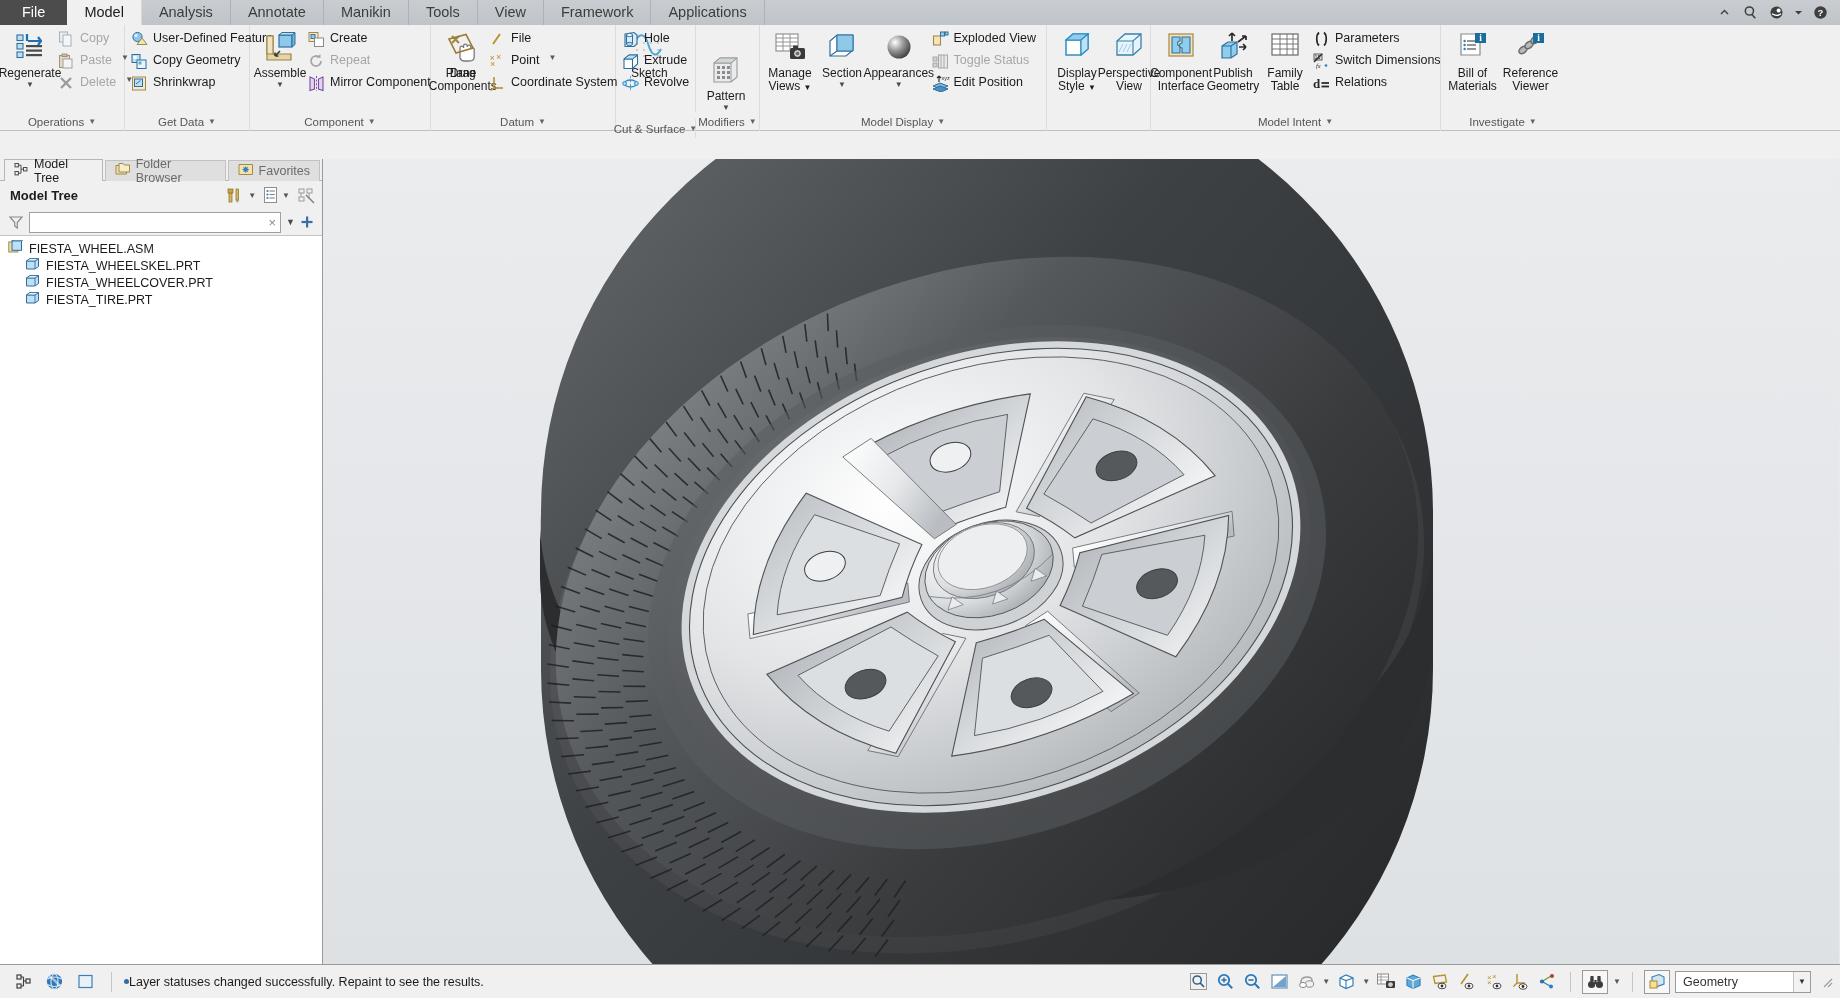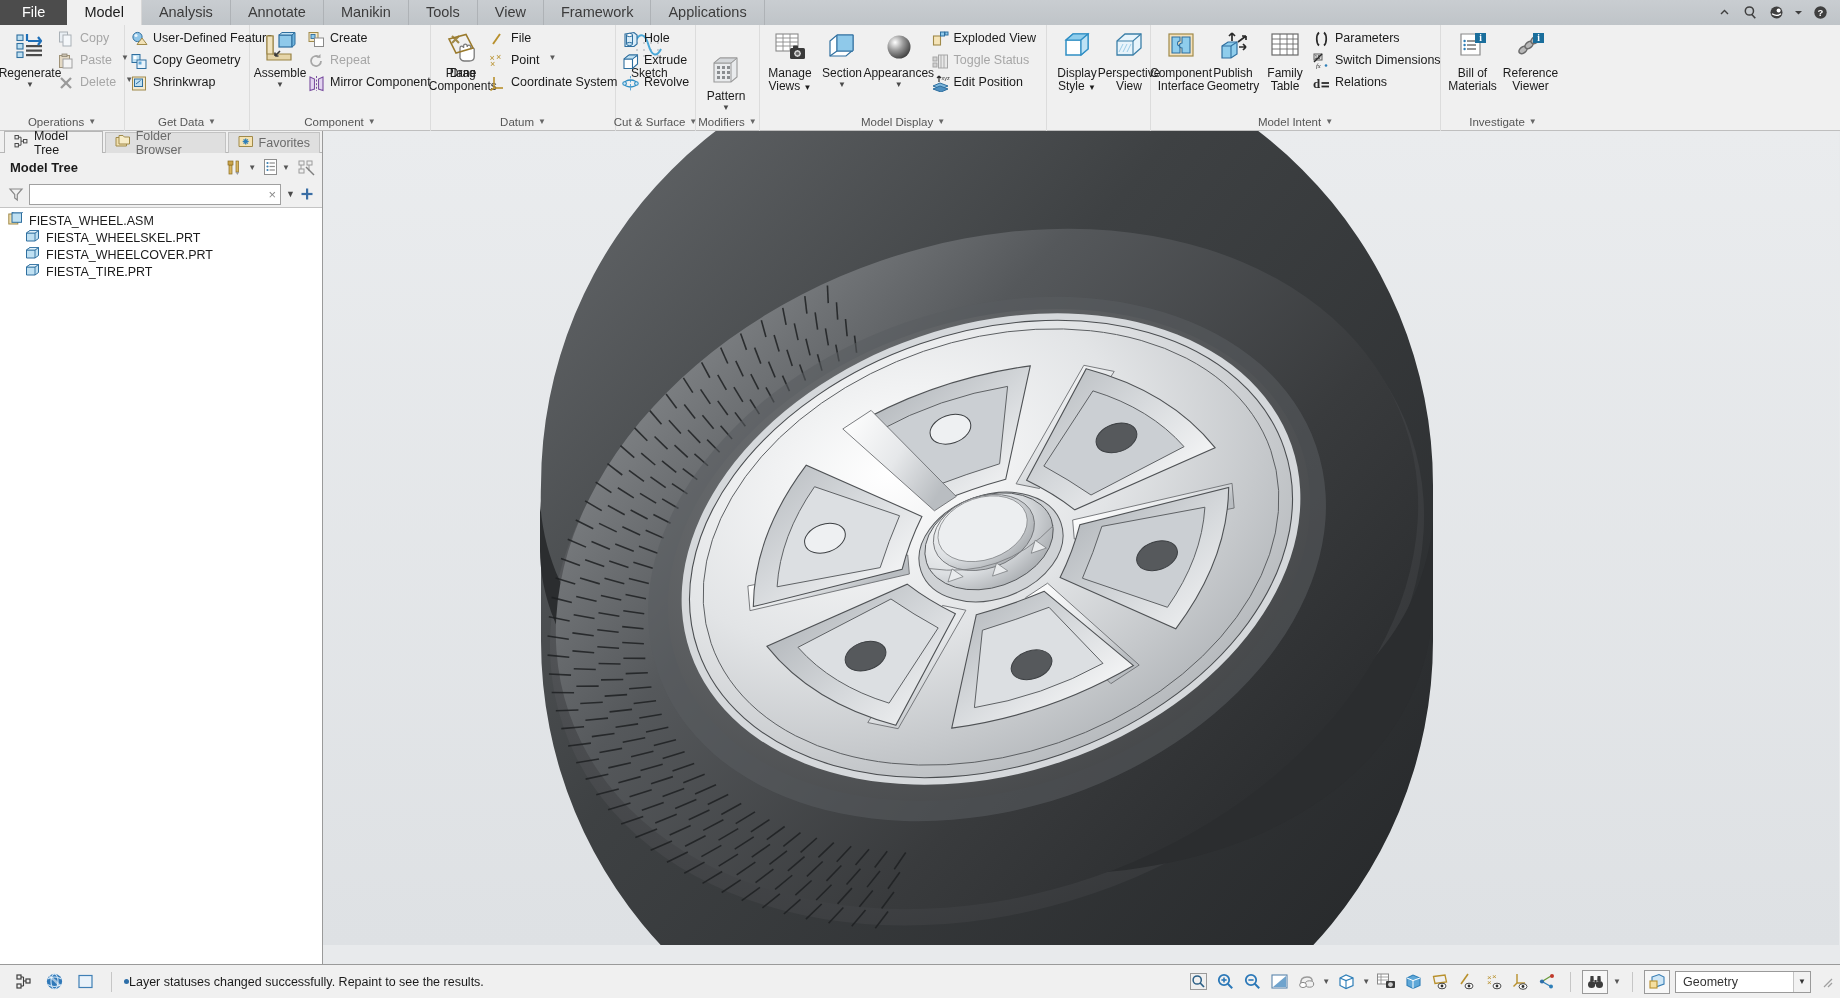--- a/index.html
+++ b/index.html
@@ -120,21 +120,21 @@
     color: #1b1b1b;
   }
   .smallbtn.disabled { color: #a6a6a6; }
   .smallbtn .ddc { font-size: 8px; color: #5a5a5a; margin-left: 3px; }
 
   .icn { flex: none; display: inline-block; position: relative; }
   .i16 { width: 16px; height: 16px; }
   .i30 { width: 32px; height: 32px; }
 
   
-  .body { flex: 1; display: flex; min-height: 0; background: #f0f0f0; }
+  .body { flex: 1; display: flex; min-height: 0; background: #f0f0f0; margin-top: 28px; }
 
   
   .leftpanel {
     width: 323px;
     background: #f0f0f0;
     display: flex; flex-direction: column;
     border-right: 1px solid #9a9a9a;
     flex: none;
   }
   .panel-tabs { height: 22px; display: flex; align-items: flex-end; background: #f0f0f0; padding-left: 4px; position: relative;}
@@ -670,21 +670,21 @@
         <span class="caret-s">▼</span>
       </div>
       <div class="glabel" style="width: 181px;">
         <span>Component</span>
         <span class="caret-s">▼</span>
       </div>
       <div class="glabel" style="width: 185px;">
         <span>Datum</span>
         <span class="caret-s">▼</span>
       </div>
-      <div class="glabel" style="width: 80px;">
+      <div class="glabel" style="width: 80px; margin-top: 7px;">
         <span>Cut &amp; Surface</span>
         <span class="caret-s">▼</span>
       </div>
       <div class="glabel" style="width: 64px;">
         <span>Modifiers</span>
         <span class="caret-s">▼</span>
       </div>
       <div class="glabel" style="width: 287px;">
         <span>Model Display</span>
         <span class="caret-s">▼</span>

